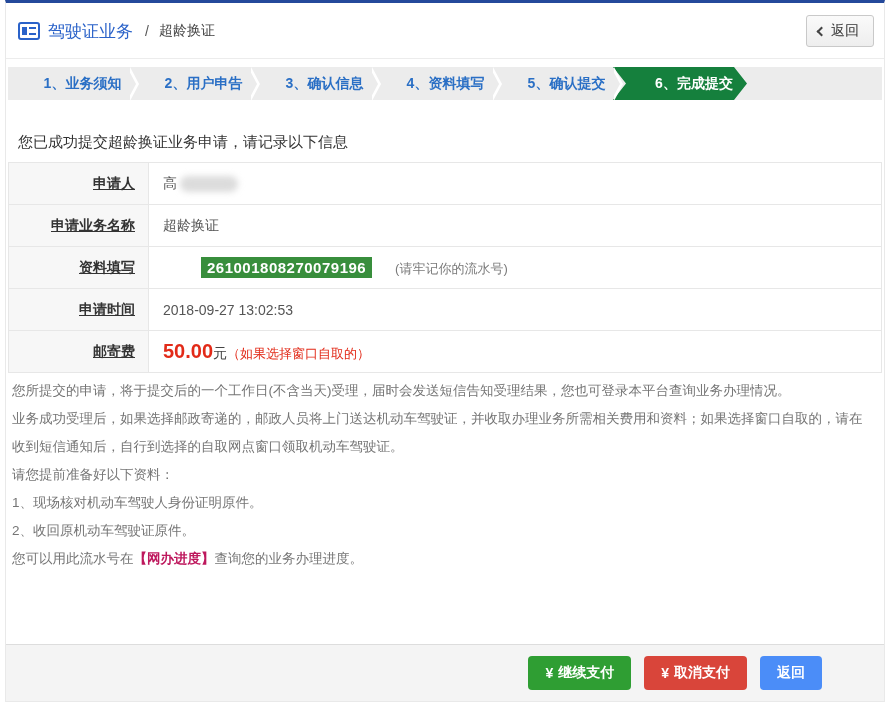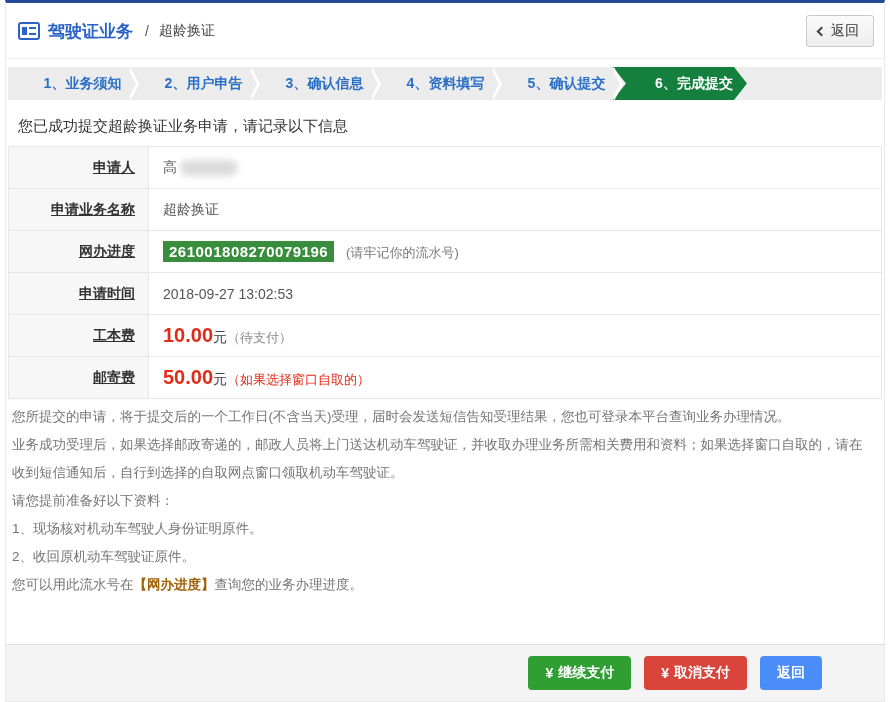--- a/index.html
+++ b/index.html
@@ -16,21 +16,21 @@
     background:#fff;
     display:flex; flex-direction:column;
   }
   
   .hdr {
     display:flex; align-items:center; justify-content:space-between;
     padding:12px 10px 11px 12px;
     border-bottom:1px solid #ececec;
   }
   .hdr-left { display:flex; align-items:center; gap:8px; }
-  .hdr-title { color:#2a62c9; font-size:17px; font-weight:bold;text-align:right; }
+  .hdr-title { color:#2a62c9; font-size:17px; font-weight:normal;text-align:right; }
   .hdr-sep   { color:#555; font-size:14px; margin:0 2px 0 4px; }
   .hdr-sub   { color:#444; font-size:14px; }
   .back-btn {
     display:inline-flex; align-items:center; gap:6px;
     background:linear-gradient(#fafafa,#eeeeee);
     border:1px solid #c9c9c9; border-radius:3px;
     padding:6px 14px 6px 11px; font-size:14px; color:#333;
     cursor:pointer;
   }
   .chev-left {
@@ -61,53 +61,53 @@
     border-top:17px solid transparent; border-bottom:17px solid transparent;
     border-left:9px solid #ececec;
   }
   .step.active {
     flex:0 0 134px;
     background:#15803d; color:#fff; z-index:1;
     clip-path:polygon(0 0, calc(100% - 13px) 0, 100% 50%, calc(100% - 13px) 100%, 0 100%, 13px 50%);
   }
   .steps-filler { flex:1 1 auto; }
   
-  .content { padding:2px 2px; flex:0 0 auto; }
+  .content { padding:18px 2px; flex:0 0 auto; }
   .success-msg { margin:15px 0 10px 10px; font-size:15px; color:#333; }
   table.info { width:100%; border-collapse:collapse; }
   table.info td { border:1px solid #e7e7e7; height:42px; font-size:14px; }
   td.lbl {
     width:140px; background:#f7f7f7; color:#333; font-weight:bold;
     text-align:right; padding-right:13px;text-decoration:underline;
   }
   td.val { padding-left:14px; color:#555; }
   .blur-blob {
     display:inline-block; width:58px; height:16px; margin-left:3px;
     background:#dcdcdc; border-radius:8px; filter:blur(3px);
     vertical-align:middle;
   }
   .serial-badge {
     display:inline-block; background:#388e3c; color:#fff;
-    font-weight:bold; font-size:15px; padding:2px 6px; letter-spacing:0.5px;
-  }
-  .serial-note { color:#7a7a7a; font-size:13px; margin-left:8px; }
+    font-weight:bold; font-size:15px; padding:2px 6px; letter-spacing:0.5px;margin-left:38px;
+  }
+  .serial-note { color:#7a7a7a; font-size:13px; margin-left:19px; }
   .fee-amt { color:#e22a18; font-weight:bold; font-size:20px; }
   .fee-unit { color:#444; font-size:14px; }
   .fee-note { color:#8a8a8a; font-size:13px; }
   .fee-note.red { color:#e22a18; }
   
   .notice-banner {
     display:inline-block; margin:13px 0 2px 8px;
     background:#e2432f; color:#fff; font-weight:bold; font-size:14px;
     padding:3px 7px;
   }
   .paras { margin:4px 8px 0 4px; }
   .paras p { margin:0; padding:0; color:#757575; font-size:13.5px; line-height:28px; }
   .progress-note { margin-top:22px; }
-  .inline-link { color:#a16207; font-weight:bold; cursor:pointer; }
+  .inline-link { color:#be185d; font-weight:bold; cursor:pointer; }
   
   .footer {
     margin-top:auto;
     background:#f4f4f4; border-top:1px solid #dddddd;
     padding:11px 62px 11px 12px;
     display:flex; justify-content:flex-end; align-items:center; gap:13px;
   }
   .btn {
     border:none; border-radius:4px; color:#fff; font-weight:bold;
     font-size:14px; padding:8px 17px; cursor:pointer;
@@ -160,35 +160,29 @@
         <td class="lbl">申请人</td>
         <td class="val">
           <span>高</span><span class="blur-blob"></span>
         </td>
       </tr>
       <tr>
         <td class="lbl">申请业务名称</td>
         <td class="val">超龄换证</td>
       </tr>
       <tr>
-        <td class="lbl">网办进度</td>
+        <td class="lbl">资料填写</td>
         <td class="val">
           <span class="serial-badge">261001808270079196</span>
           <span class="serial-note">(请牢记你的流水号)</span>
         </td>
       </tr>
       <tr>
         <td class="lbl">申请时间</td>
         <td class="val">2018-09-27 13:02:53</td>
-      </tr>
-      <tr>
-        <td class="lbl">工本费</td>
-        <td class="val">
-          <span class="fee-amt">10.00</span><span class="fee-unit">元</span><span class="fee-note">（待支付）</span>
-        </td>
       </tr>
       <tr>
         <td class="lbl">邮寄费</td>
         <td class="val">
           <span class="fee-amt">50.00</span><span class="fee-unit">元</span><span class="fee-note red">（如果选择窗口自取的）</span>
         </td>
       </tr>
     </tbody>
       </table>
 

